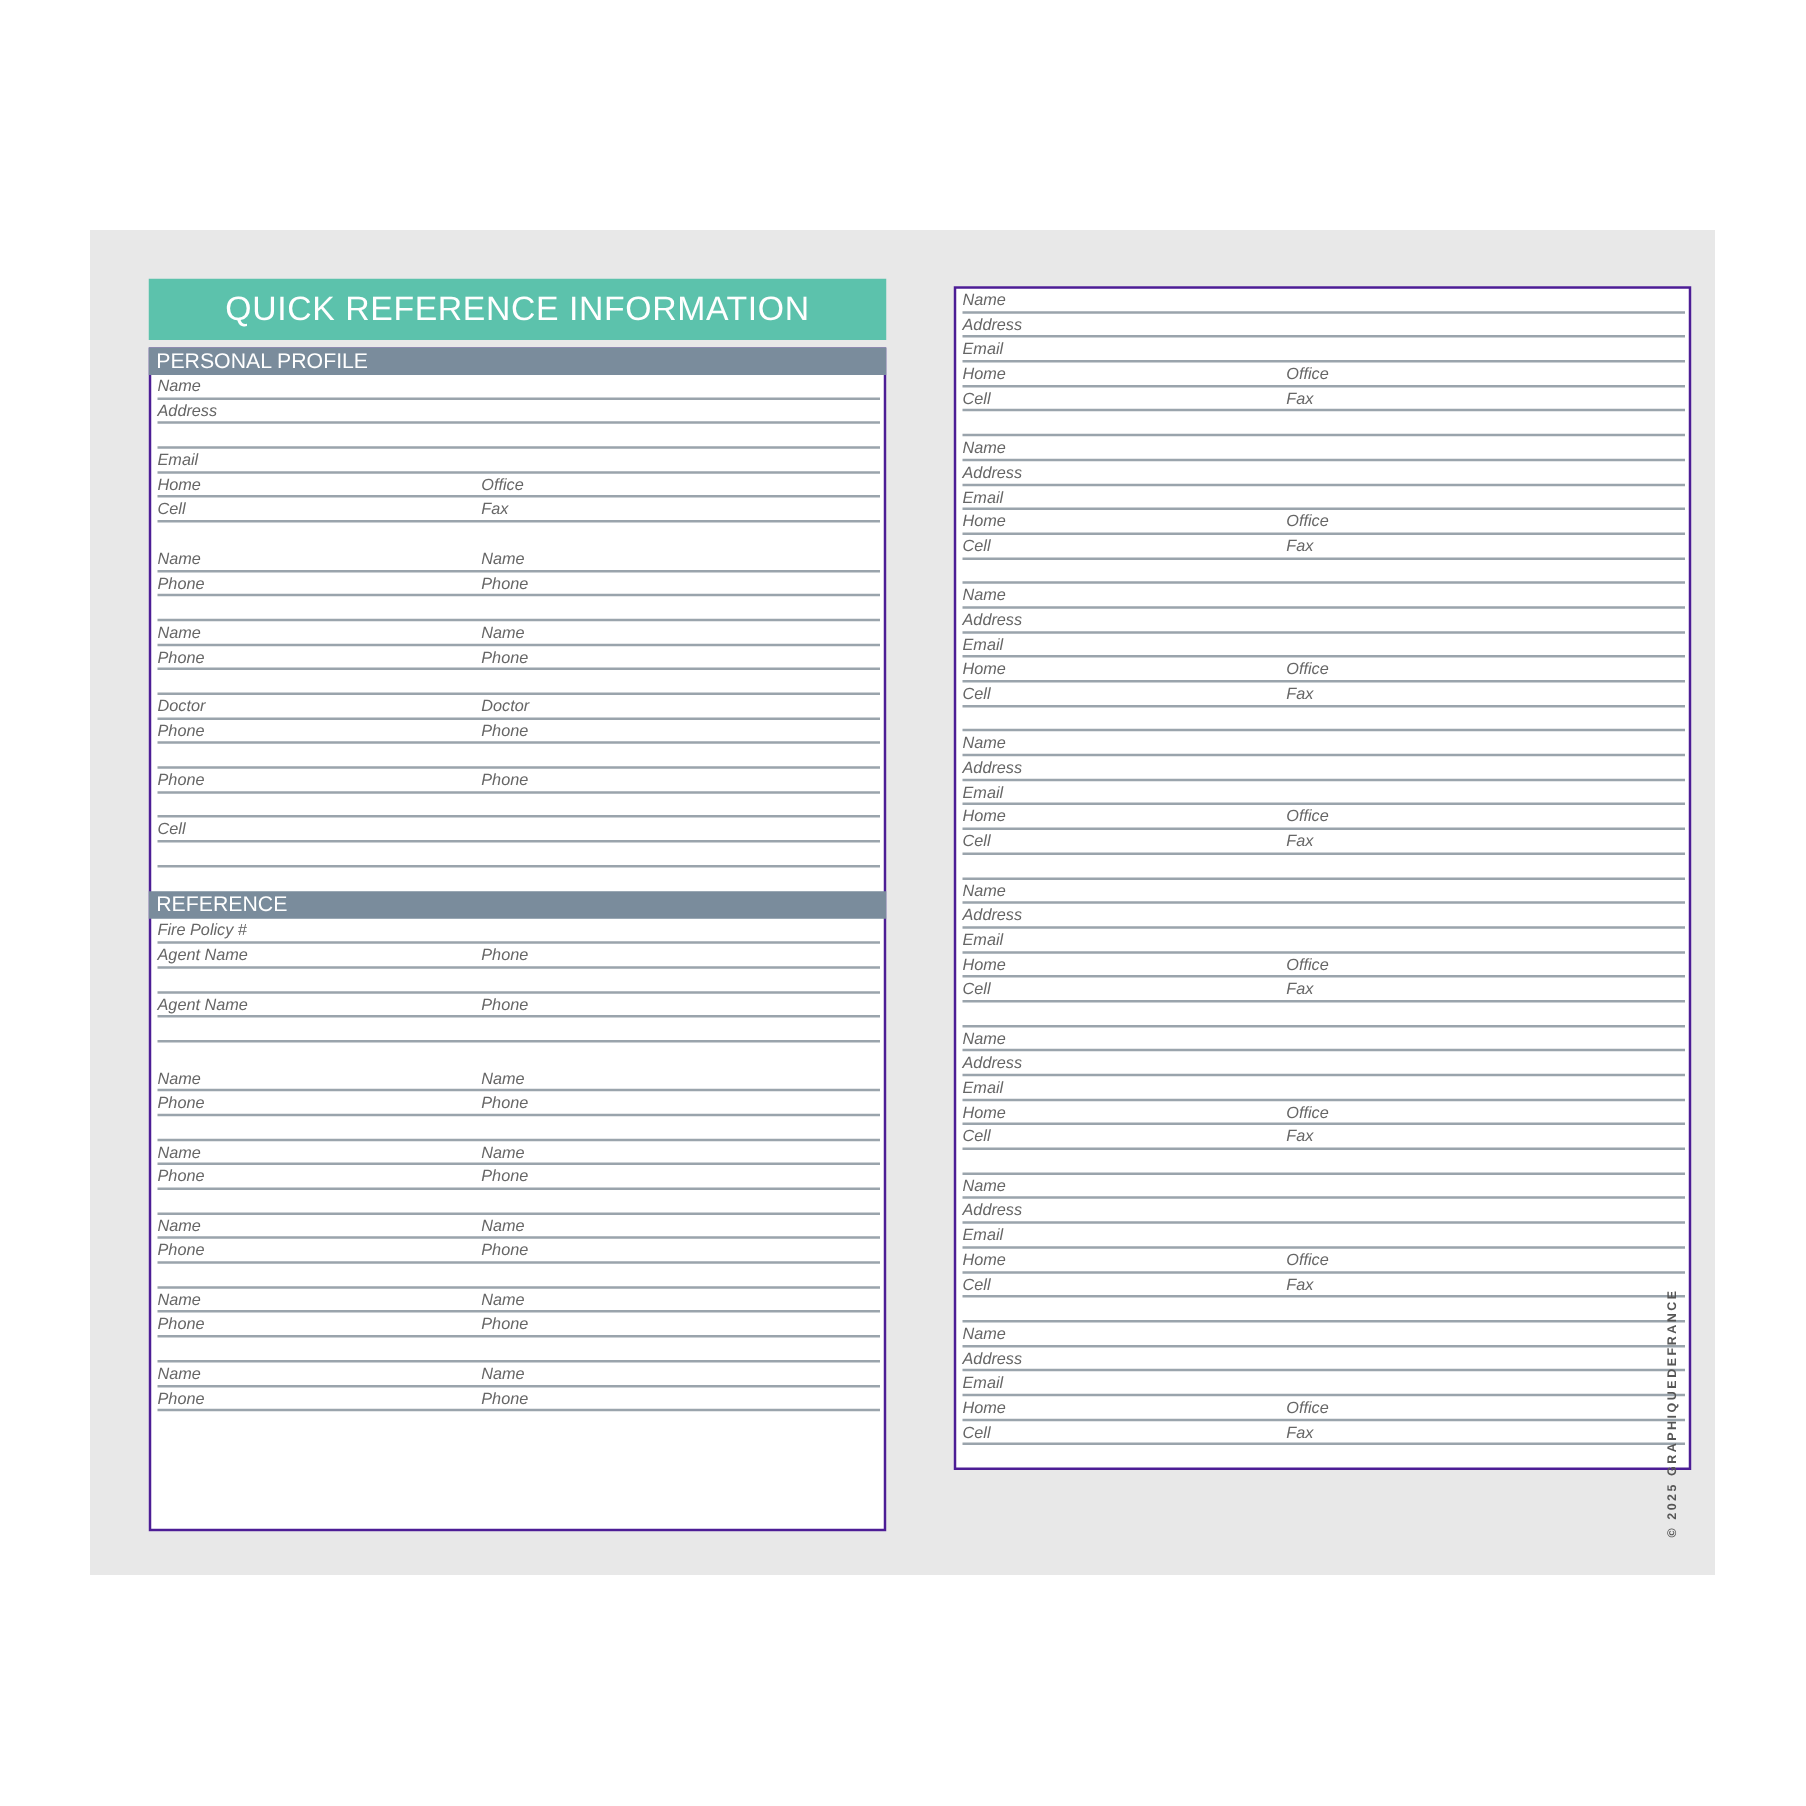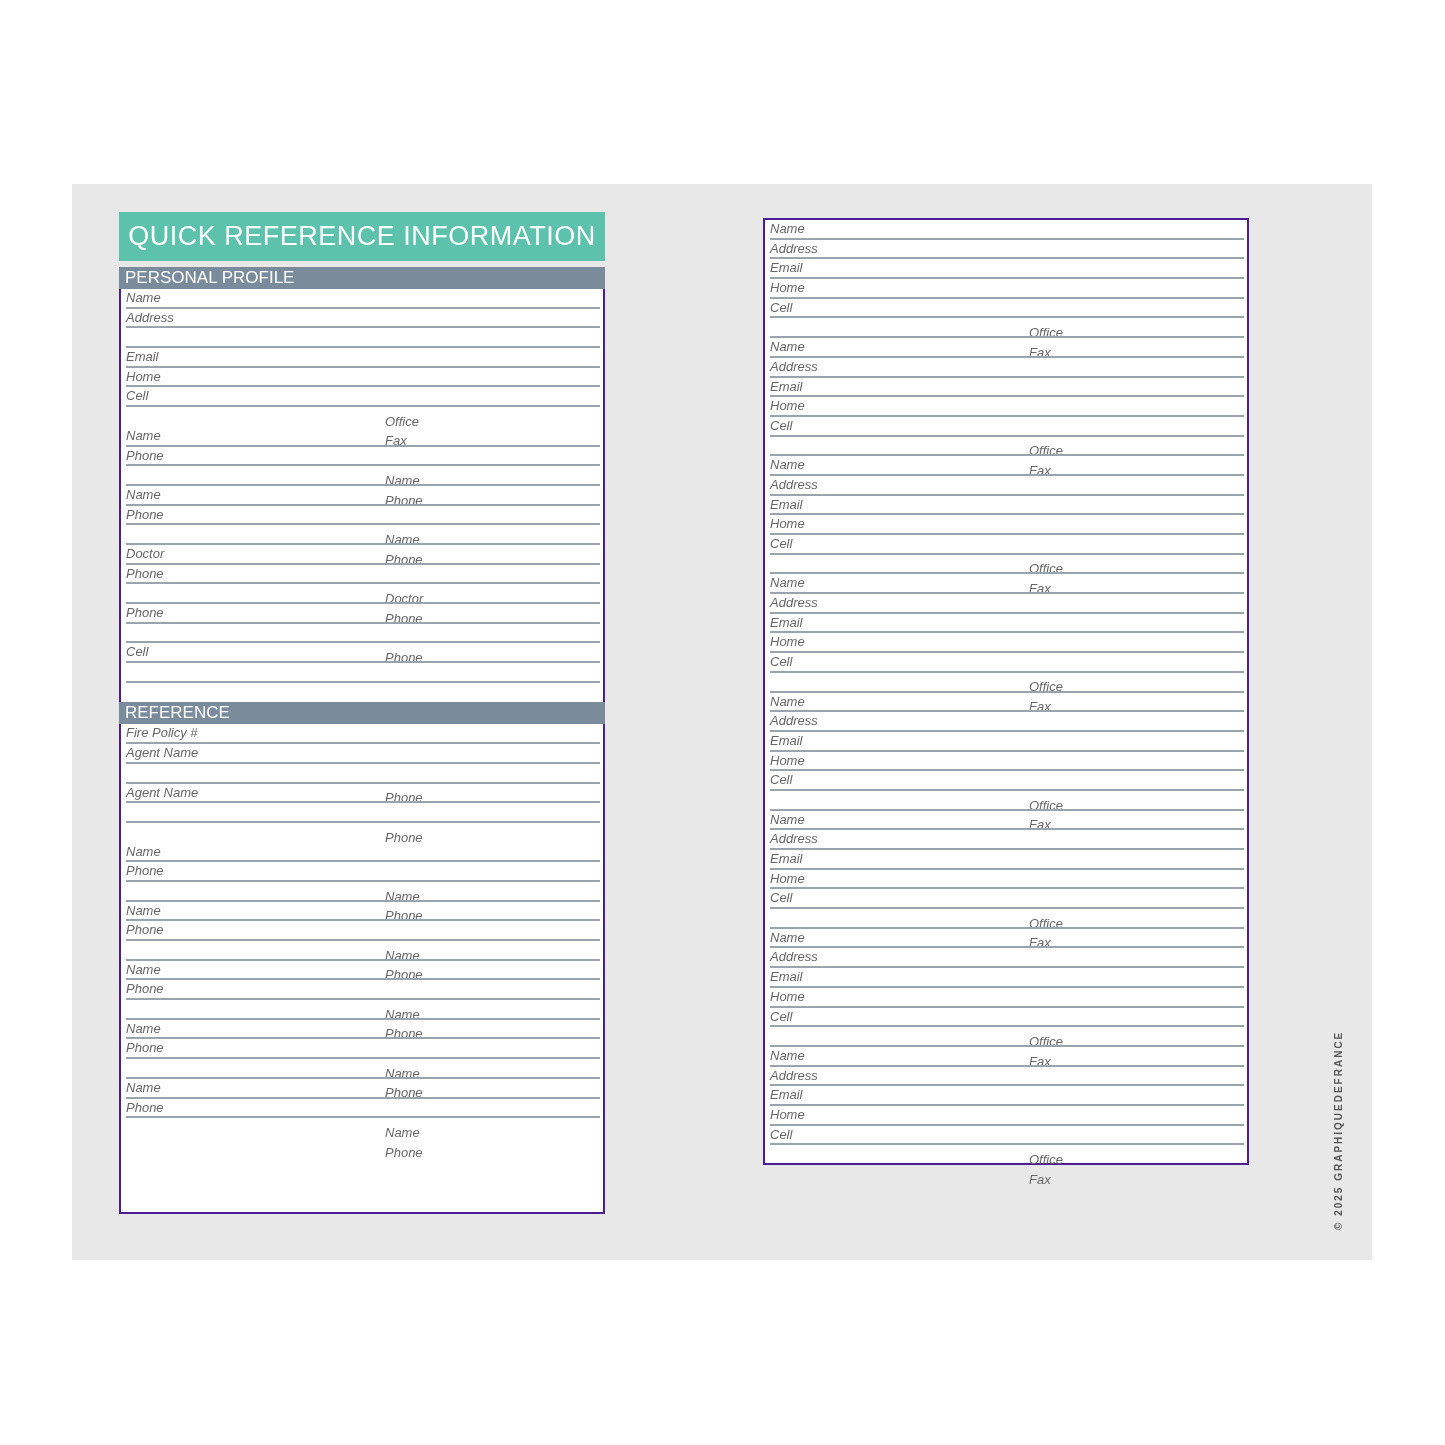--- a/index.html
+++ b/index.html
@@ -1,31 +1,31 @@
 <!DOCTYPE html>
 <html><head>
 <meta charset="utf-8">
 <style>
   html,body{margin:0;padding:0;background:#ffffff;}
   body{width:1445px;height:1445px;position:relative;overflow:hidden;font-family:"Liberation Sans",sans-serif;}
   .sheet{position:absolute;left:72px;top:184px;width:1300px;height:1076px;background:#e8e8e8;}
-  .page{position:absolute;top:212px;width:486px;}
+  .page{position:absolute;top:223px;width:590px;}
   .page.left{left:119px;}
   .page.right{left:763px;}
   .title-bar{height:49px;background:#5cc2ac;color:#ffffff;display:flex;align-items:center;justify-content:center;font-size:27px;letter-spacing:0.5px;font-weight:normal;}
   .box{margin-top:6px;background:#ffffff;border:2px solid #4c1d95;box-sizing:border-box;}
   .left .box{height:947px;}
   .right .box{height:947px;}
   .section-head{height:22px;background:#7a8c9c;color:#ffffff;font-size:17px;line-height:22px;padding-left:6px;margin:0 -2px;}
   .section-head:first-child{margin-top:-2px;}
   .row{height:19.7px;position:relative;margin:0 3px 0 5px;border-bottom:2px solid #9aa4ac;box-sizing:border-box;}
   .row.noline{border-bottom:none;}
   .lbl{position:absolute;top:1px;font-style:italic;font-size:13px;color:#666666;line-height:16px;}
   .lbl.c1{left:0;}
-  .lbl.c2{left:259px;margin-top:45px;}
+  .lbl.c2{left:259px;}
   .copyright{position:absolute;left:1333px;top:1230px;transform:rotate(-90deg);transform-origin:0 0;font-size:10px;font-weight:bold;letter-spacing:2px;color:#555555;white-space:nowrap;}
 </style>
 </head>
 <body>
 
 <div class="sheet"></div>
 
 <div class="page left">
   <div class="title-bar">QUICK REFERENCE INFORMATION</div>
   <div class="box" id="left-box">

